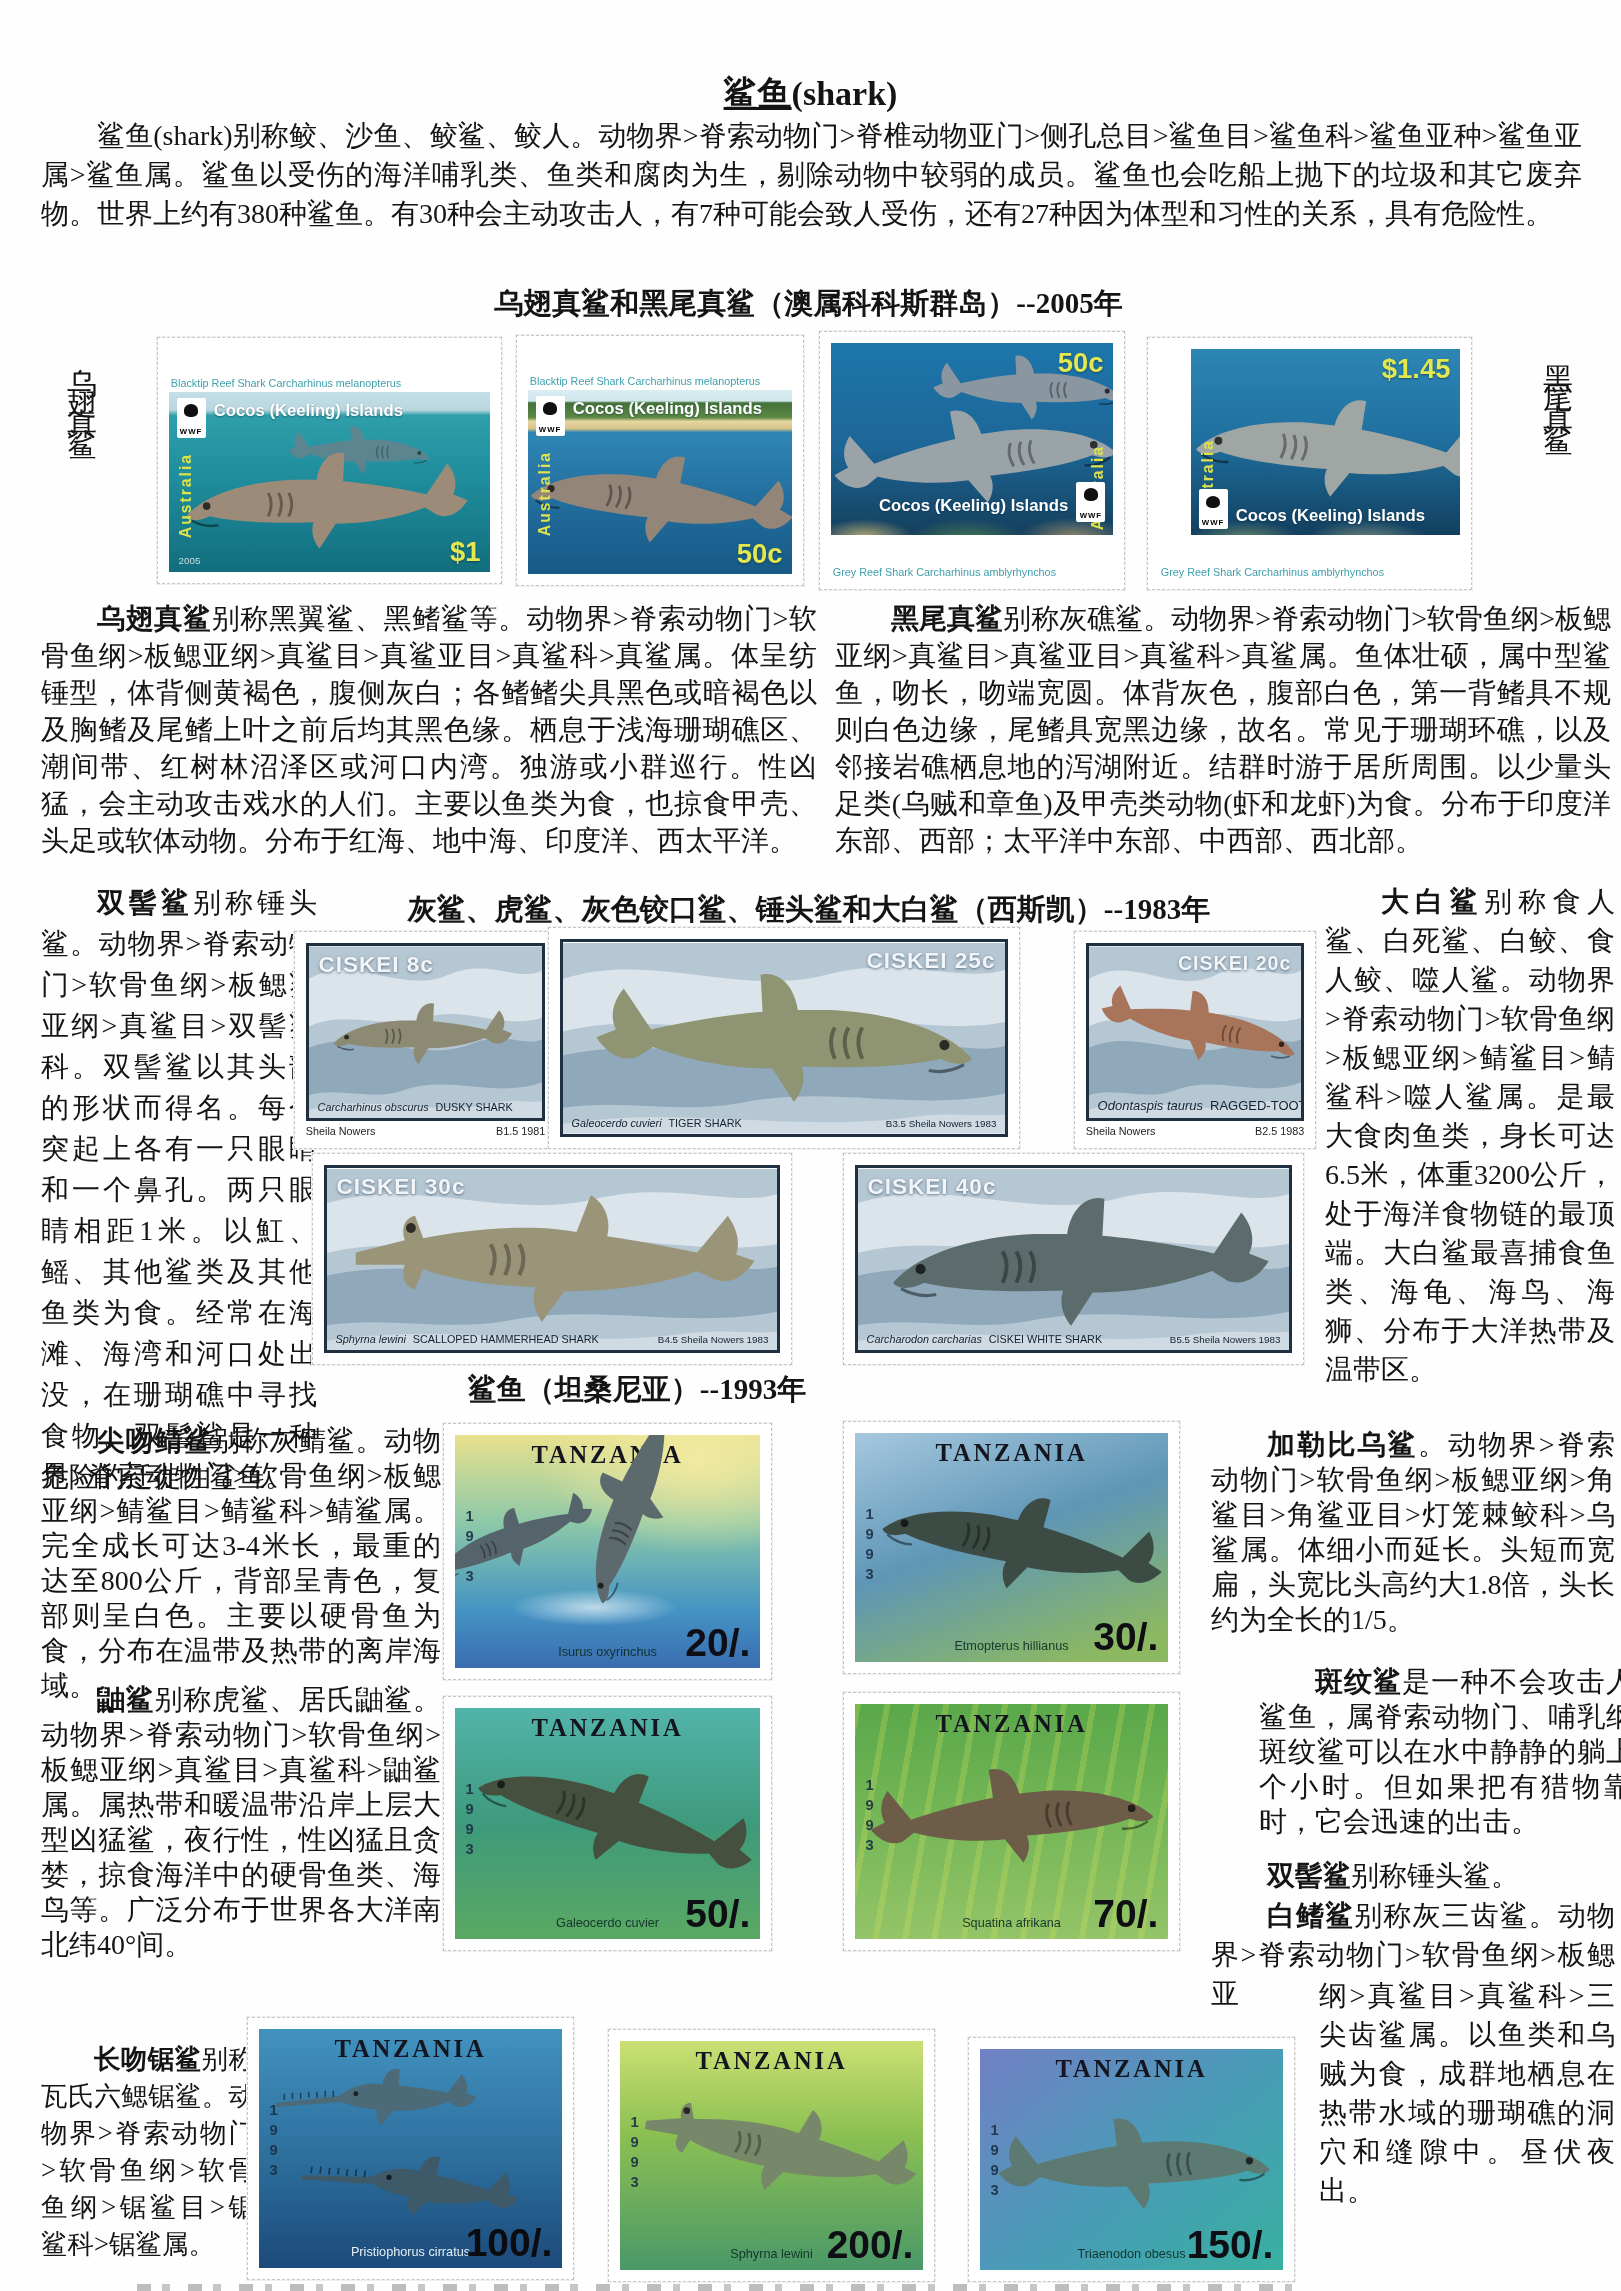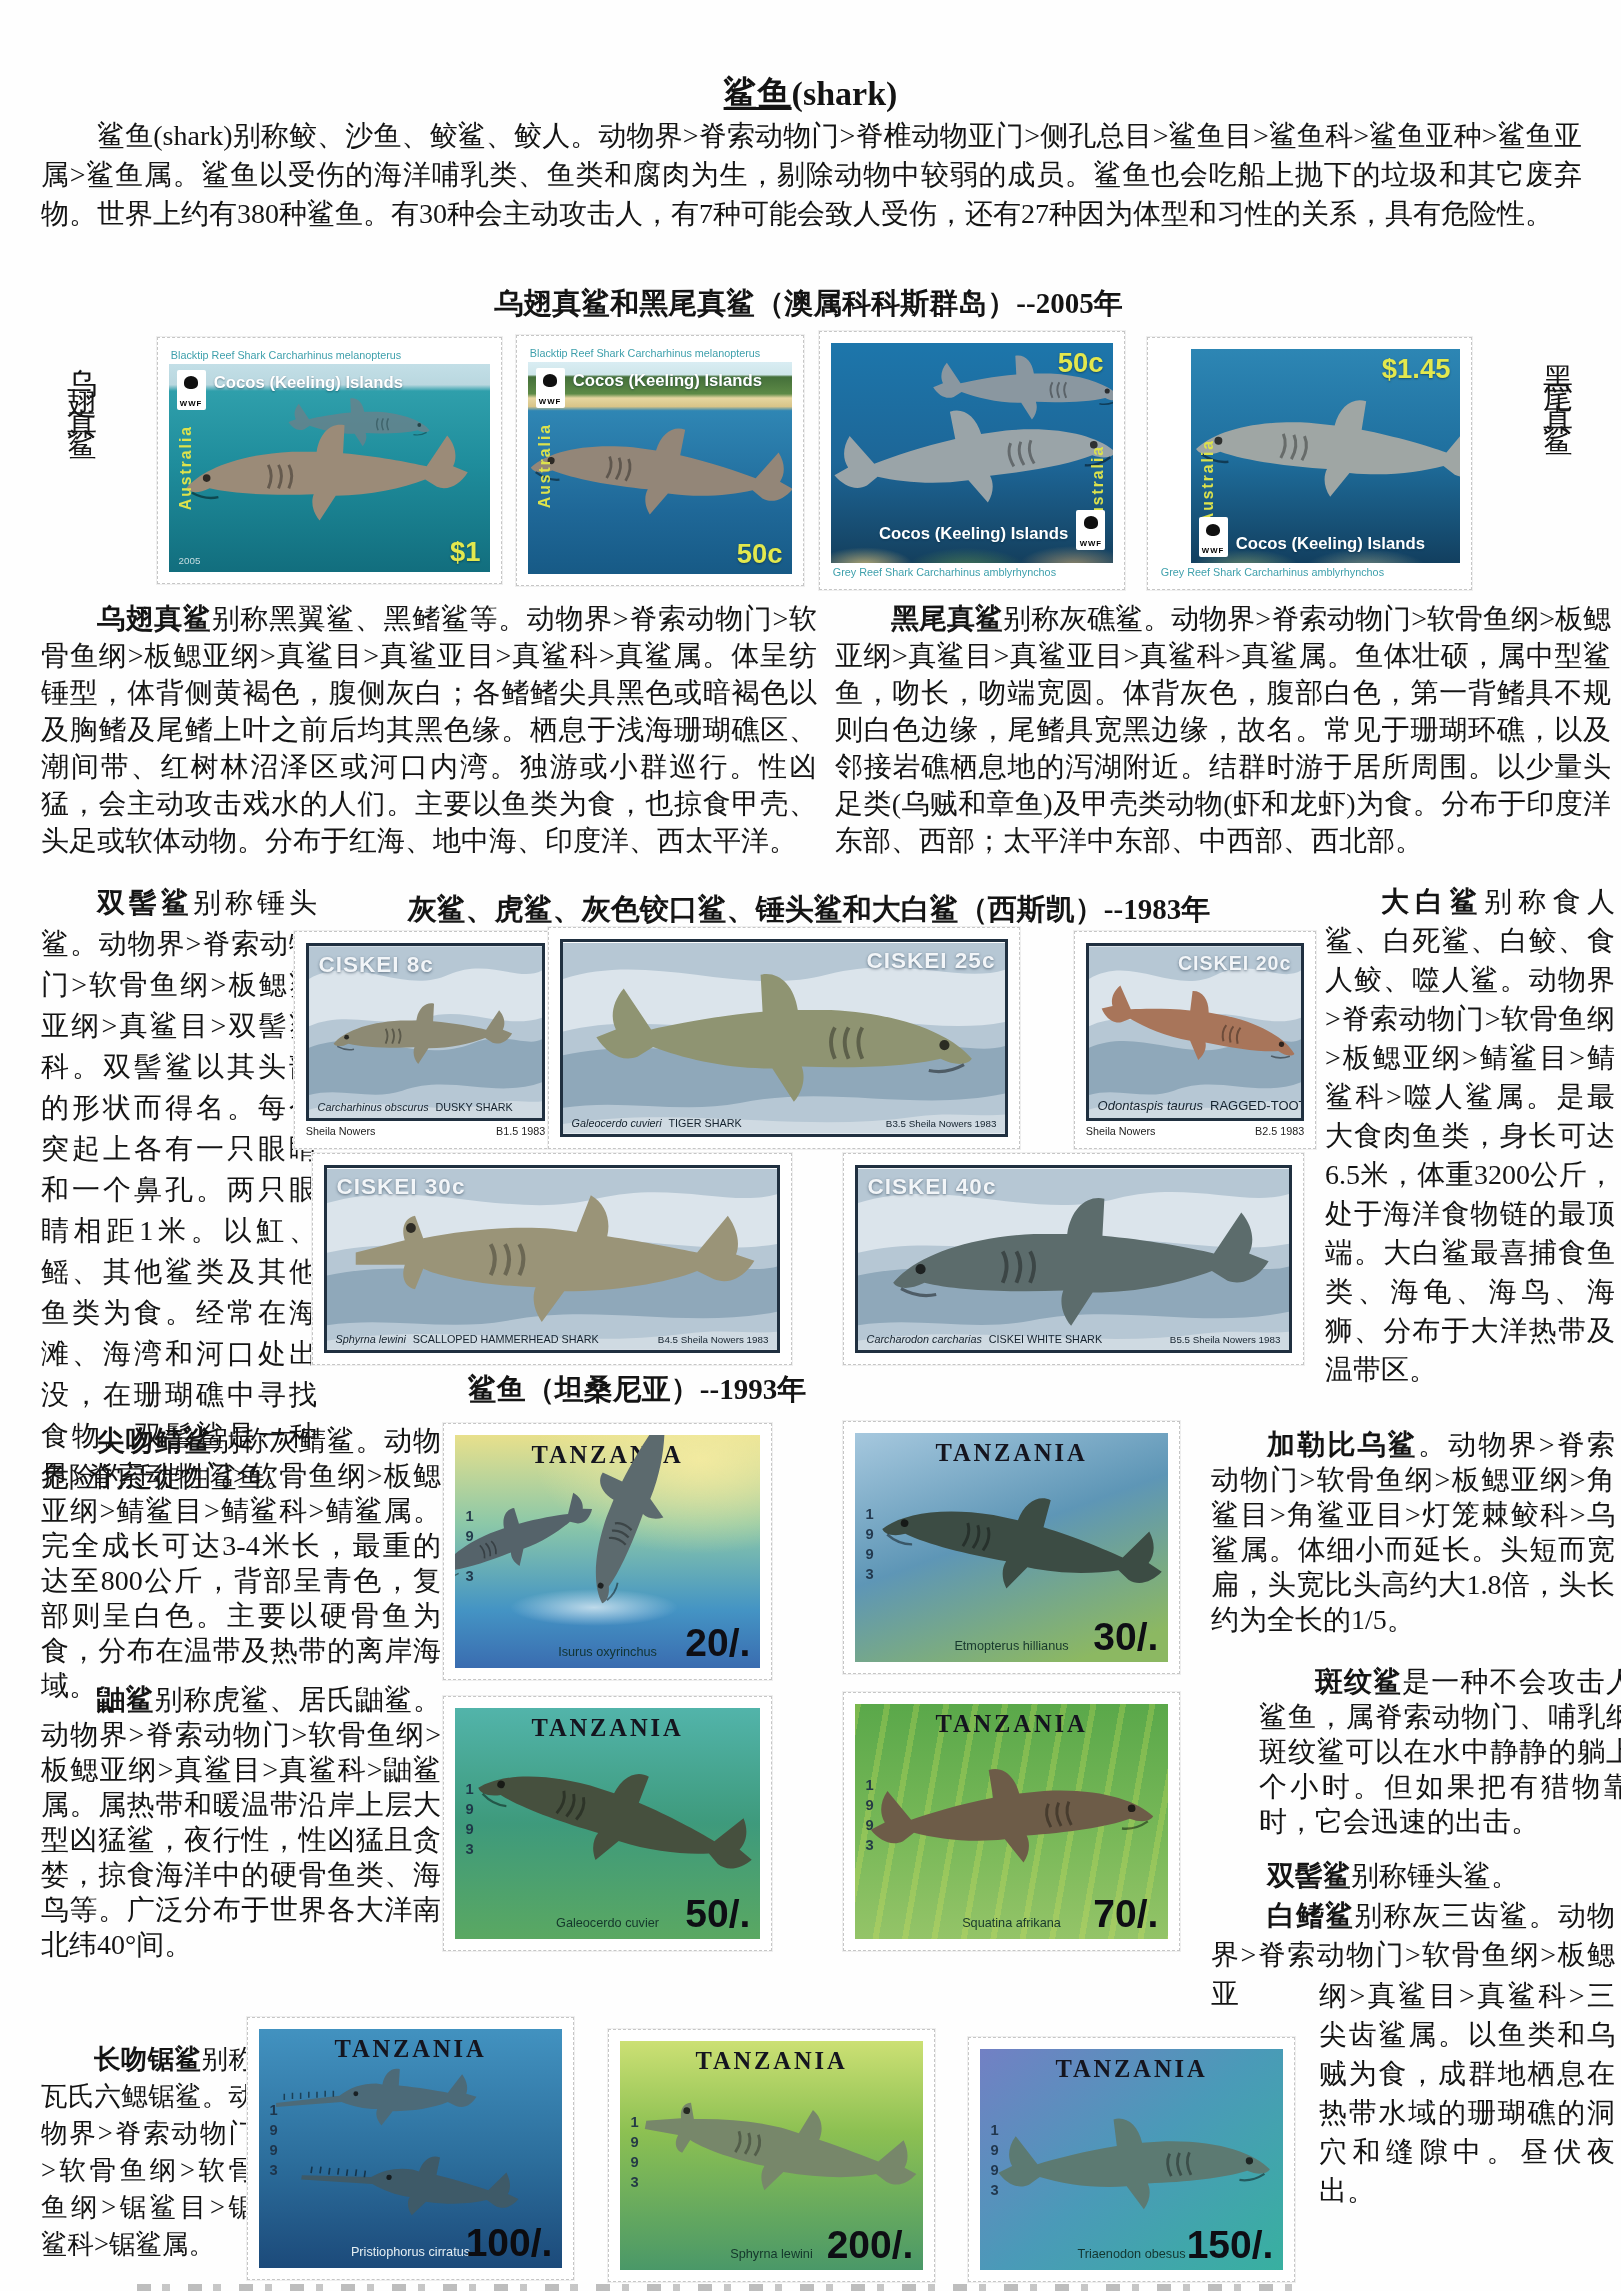--- a/index.html
+++ b/index.html
@@ -14,21 +14,21 @@
   .para{font-size:28px;line-height:37px;text-align:justify;text-indent:2em;}
   .para b{font-weight:bold;}
   .col{font-size:28px;line-height:40px;text-align:justify;text-indent:2em;}
   .vlabel{writing-mode:vertical-rl;text-orientation:upright;font-size:30px;letter-spacing:19.6px;font-weight:500;}
   
   .stamp{position:absolute;background:#fff;border:1px dashed #c6c6c6;padding:10.8px;
          box-sizing:border-box;display:flex;flex-direction:column;box-shadow:0 0 0 1px #efefef;}
   .img{flex:1;position:relative;overflow:hidden;}
   .sh{position:absolute;}
   
-  .cocos-cap{font:10.8px "Liberation Sans",sans-serif;color:#3fa0ac;white-space:nowrap;overflow:hidden;}
+  .cocos-cap{font:10.8px "Liberation Sans",sans-serif;color:#3fa0ac;white-space:nowrap;overflow:hidden;margin-top:28px;}
   .cap-top{padding:0 0 2.9px 2px;}
   .cap-bot{padding:2.9px 0 0 2px;}
   .c1{background:linear-gradient(180deg,#c3dfe7 0%,#b9d7df 10%,#2f9fab 13%,#1f8d9c 48%,#126e7e 100%);}
   .c2{background:linear-gradient(180deg,#d9edf3 0%,#cfe6ea 6%,#44703a 7%,#5d8a46 15%,#e6d6a0 17%,#d8c488 21%,#2f86b4 23%,#1f6898 70%,#175a86 100%);}
   .c3{background:
       radial-gradient(69px 25.5px at 12% 101%, rgba(205,185,120,.85), transparent 70%),
       radial-gradient(88px 31px at 48% 103%, rgba(90,140,80,.75), transparent 70%),
       radial-gradient(78px 27.4px at 86% 101%, rgba(170,150,110,.8), transparent 70%),
       linear-gradient(180deg,#1d76ab 0%,#1d6697 55%,#143f5d 100%);}
   .c4{background:
@@ -218,21 +218,21 @@
           <use href="#waves"></use>
         </svg>
       <div class="ck-title">CISKEI 8c</div>
       <svg class="sh" style="left:19.6px;top:51px;width:186px;height:84px;" viewBox="0 0 200 90">
           <use href="#shk" style="color:#8d8a74"></use>
         </svg>
       <div class="ck-cap"><i>Carcharhinus obscurus</i><span>DUSKY SHARK</span></div>
     </div>
     <div class="ck-sub">
       <span>Sheila Nowers</span>
-      <span>B1.5  1983</span>
+      <span>B1.5  1981</span>
     </div>
   </div>
 
   <div class="stamp" style="left:548px;top:927px;width:472px;height:222px;justify-content:flex-end;">
     <div class="ck-img">
       <svg class="ck-waves" viewBox="0 0 450 194" width="441" height="190">
           <use href="#waves"></use>
         </svg>
       <div class="ck-title right">CISKEI 25c</div>
       <svg class="sh" style="left:29px;top:19.6px;width:392px;height:176px;" viewBox="0 0 200 90">

